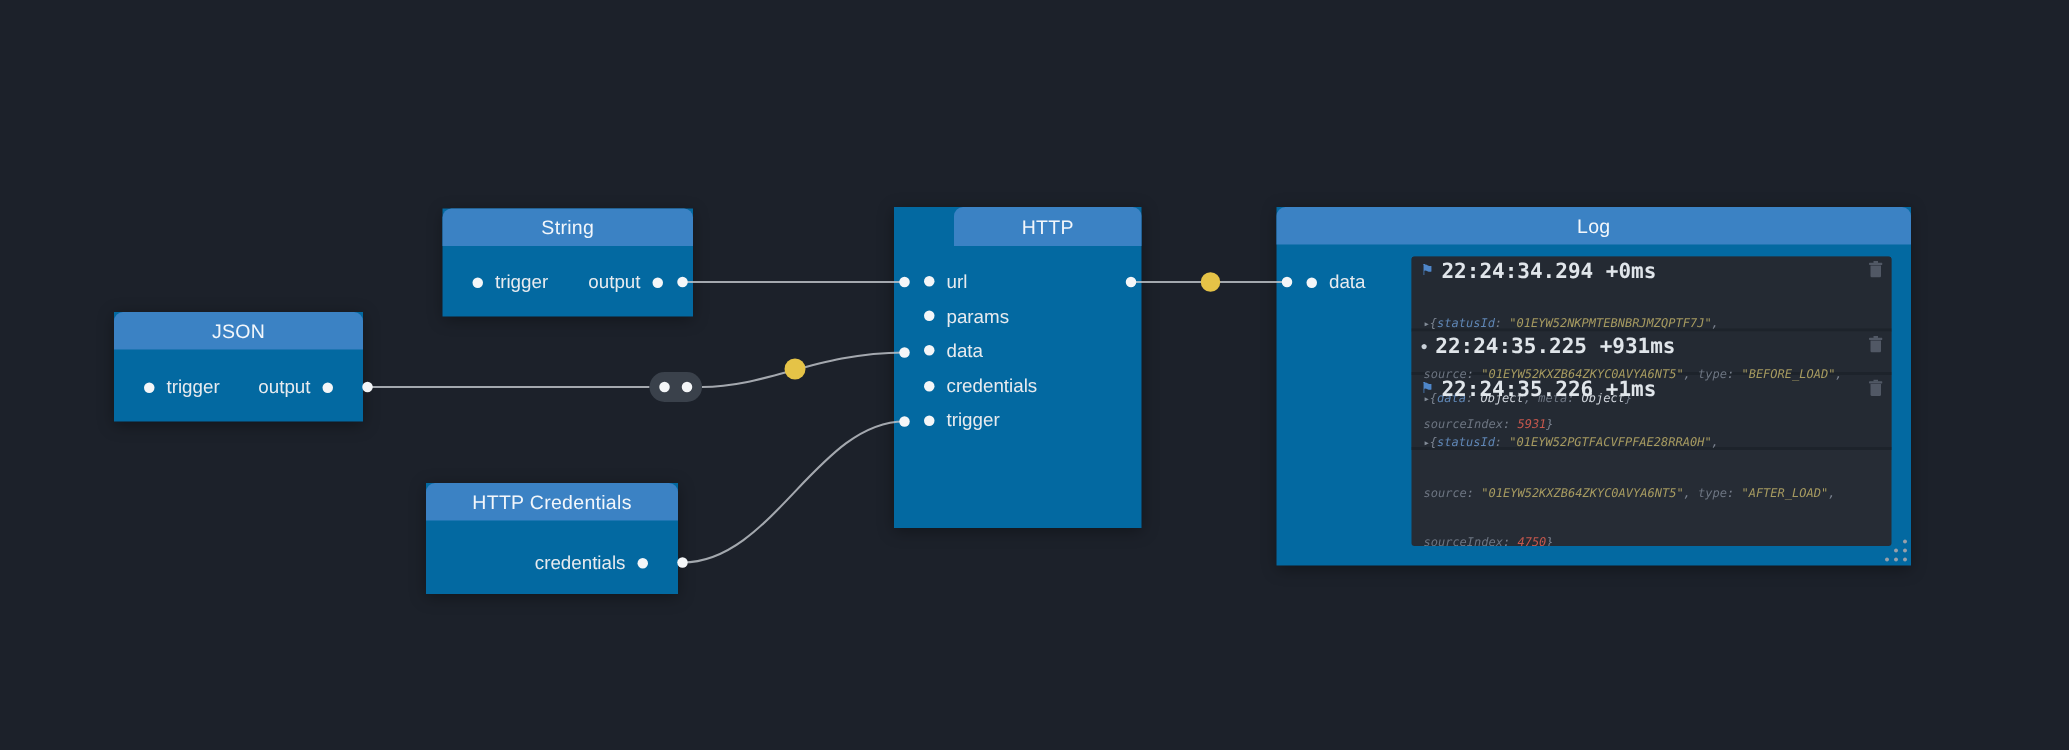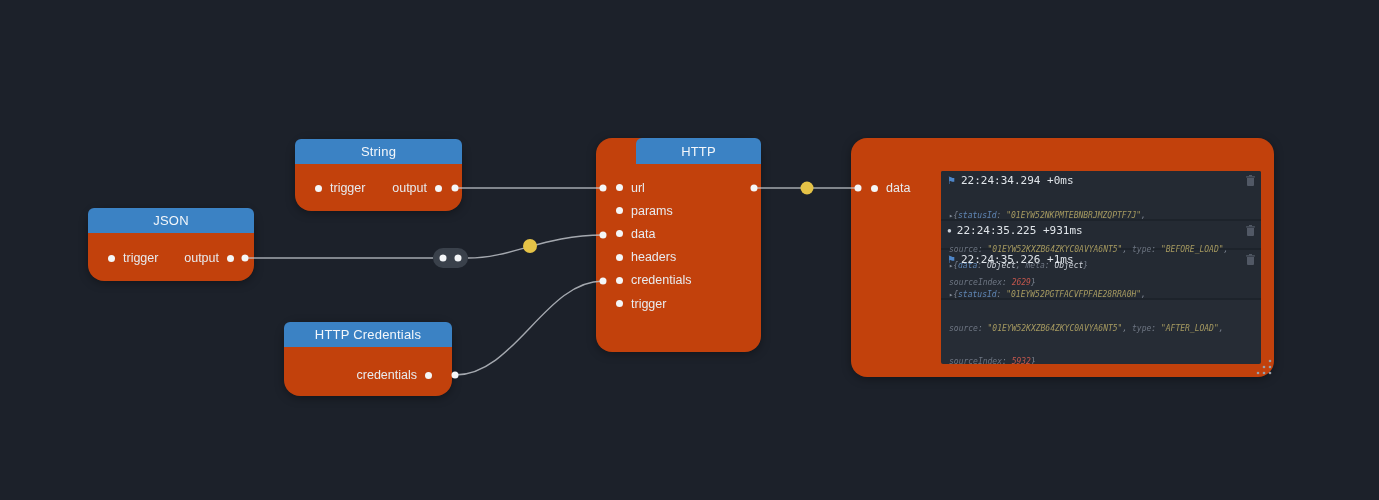--- a/index.html
+++ b/index.html
@@ -1,37 +1,37 @@
 <!DOCTYPE html>
 <html><head>
 <meta charset="utf-8">
 <style>
   html,body{margin:0;padding:0;background:#1c212a;}
   .canvas{position:relative;width:1379px;height:500px;background:#1c212a;
           font-family:"Liberation Sans",sans-serif;overflow:hidden;}
   .wires{position:absolute;left:0;top:0;width:1379px;height:500px;z-index:30;pointer-events:none;}
-  .node{position:absolute;background:#c2410c;border-radius:16px;z-index:10;
+  .node{position:absolute;background:#0369a1;border-radius:0;z-index:10;
         box-shadow:0 2px 10px rgba(0,0,0,.35);}
   .node-header{height:25px;background:#3b82c4;border-radius:6px 6px 0 0;color:#f3f7fb;
         font-size:13px;display:flex;align-items:center;justify-content:center;letter-spacing:.2px;}
   .port-row{display:flex;justify-content:space-between;align-items:center;height:24px;padding:0 20px;}
   .port{display:flex;align-items:center;gap:8px;color:#e8ebef;font-size:12.5px;}
   .port.out{justify-content:center;}
   .port-dot{width:7px;height:7px;border-radius:50%;background:#f4f6f8;flex:none;}
   .http-col-in{position:absolute;left:0;top:38px;width:120px;}
   .http-col-out{position:absolute;right:0;top:38px;width:110px;}
   .http-col-in .port-row,.http-col-out .port-row{height:23.2px;}
   .log-data-port{position:absolute;left:0;top:38px;width:90px;}
   .log-panel{position:absolute;left:90px;top:33px;width:320px;height:193px;background:#262c35;
         border-radius:2px;overflow:hidden;z-index:12;}
   .log-entry{background:#242a33;border-bottom:2px solid #1d232b;padding:2px 6px 4px 6px;box-sizing:border-box;}
   .entry-head{display:flex;align-items:center;gap:5px;height:15px;}
   .marker-flag{color:#4e86c9;font-size:10px;line-height:10px;}
   .marker-dot{color:#c9d0d8;font-size:8px;line-height:8px;}
-  .entry-time{color:#e0e5ea;font-family:"DejaVu Sans Mono",monospace;font-size:11px;font-weight:normal;}
+  .entry-time{color:#e0e5ea;font-family:"DejaVu Sans Mono",monospace;font-size:14px;font-weight:bold;}
   .trash{margin-left:auto;opacity:.85;}
   .entry-preview{font-family:"DejaVu Sans Mono",monospace;font-size:8px;line-height:11px;
         font-style:italic;white-space:pre-wrap;padding-left:2px;}
   .tok{display:inline;}
   .tok.arrow{color:#838c98;font-style:normal;font-size:7px;}
   .tok.punct{color:#7b8390;}
   .tok.keyb{color:#5f86b5;}
   .tok.key{color:#6d7582;}
   .tok.str{color:#a69a60;}
   .tok.num{color:#c4574d;}
@@ -79,21 +79,21 @@
           <span>trigger</span>
         </div>
         <div class="port out">
           <span>output</span>
           <span class="port-dot"></span>
         </div>
       </div>
     </div>
   </div>
 
-  <div class="node" style="left:88px;top:208px;width:166px;height:73px;">
+  <div class="node" style="left:76px;top:208px;width:166px;height:73px;">
     <div class="node-header">JSON</div>
     <div class="node-body" style="padding-top:13px;">
       <div class="port-row">
         <div class="port">
           <span class="port-dot"></span>
           <span>trigger</span>
         </div>
         <div class="port out">
           <span>output</span>
           <span class="port-dot"></span>
@@ -132,39 +132,34 @@
         </div>
       <div class="port-row">
           <div class="port">
             <span class="port-dot"></span>
             <span>data</span>
           </div>
         </div>
       <div class="port-row">
           <div class="port">
             <span class="port-dot"></span>
-            <span>headers</span>
-          </div>
-        </div>
-      <div class="port-row">
-          <div class="port">
-            <span class="port-dot"></span>
             <span>credentials</span>
           </div>
         </div>
       <div class="port-row">
           <div class="port">
             <span class="port-dot"></span>
             <span>trigger</span>
           </div>
         </div>
     </div>
   </div>
 
   <div class="node" style="left:851px;top:138px;width:423px;height:239px;">
+    <div class="node-header">Log</div>
     <div class="log-data-port">
       <div class="port-row">
           <div class="port">
             <span class="port-dot"></span>
             <span>data</span>
           </div>
         </div>
     </div>
 
     <div class="log-panel">
@@ -175,21 +170,21 @@
           <span class="entry-time">22:24:34.294 +0ms</span>
           <span class="trash"><svg width="9" height="11" viewBox="0 0 9 11">
                 <path d="M1 3h7v7a1 1 0 0 1-1 1H2a1 1 0 0 1-1-1z" fill="#59616e"></path>
                 <rect x="0" y="1.2" width="9" height="1.4" rx=".5" fill="#59616e"></rect>
                 <rect x="3" y="0" width="3" height="1.4" fill="#59616e"></rect>
               </svg></span>
         </div>
         <div class="entry-preview">
           <div class="pline"><span class="tok arrow">▸</span><span class="tok punct">{</span><span class="tok keyb">statusId</span><span class="tok punct">: </span><span class="tok str">"01EYW52NKPMTEBNBRJMZQPTF7J"</span><span class="tok punct">,</span></div>
           <div class="pline"><span class="tok key">source</span><span class="tok punct">: </span><span class="tok str">"01EYW52KXZB64ZKYC0AVYA6NT5"</span><span class="tok punct">, </span><span class="tok key">type</span><span class="tok punct">: </span><span class="tok str">"BEFORE_LOAD"</span><span class="tok punct">,</span></div>
-          <div class="pline"><span class="tok key">sourceIndex</span><span class="tok punct">: </span><span class="tok num">2629</span><span class="tok punct">}</span></div>
+          <div class="pline"><span class="tok key">sourceIndex</span><span class="tok punct">: </span><span class="tok num">5931</span><span class="tok punct">}</span></div>
         </div>
       </div>
 
       <div class="log-entry" style="height:29px;">
         <div class="entry-head">
           <span class="marker-dot">●</span>
           <span class="entry-time">22:24:35.225 +931ms</span>
           <span class="trash"><svg width="9" height="11" viewBox="0 0 9 11">
                 <path d="M1 3h7v7a1 1 0 0 1-1 1H2a1 1 0 0 1-1-1z" fill="#59616e"></path>
                 <rect x="0" y="1.2" width="9" height="1.4" rx=".5" fill="#59616e"></rect>
@@ -207,21 +202,21 @@
           <span class="entry-time">22:24:35.226 +1ms</span>
           <span class="trash"><svg width="9" height="11" viewBox="0 0 9 11">
                 <path d="M1 3h7v7a1 1 0 0 1-1 1H2a1 1 0 0 1-1-1z" fill="#59616e"></path>
                 <rect x="0" y="1.2" width="9" height="1.4" rx=".5" fill="#59616e"></rect>
                 <rect x="3" y="0" width="3" height="1.4" fill="#59616e"></rect>
               </svg></span>
         </div>
         <div class="entry-preview">
           <div class="pline"><span class="tok arrow">▸</span><span class="tok punct">{</span><span class="tok keyb">statusId</span><span class="tok punct">: </span><span class="tok str">"01EYW52PGTFACVFPFAE28RRA0H"</span><span class="tok punct">,</span></div>
           <div class="pline"><span class="tok key">source</span><span class="tok punct">: </span><span class="tok str">"01EYW52KXZB64ZKYC0AVYA6NT5"</span><span class="tok punct">, </span><span class="tok key">type</span><span class="tok punct">: </span><span class="tok str">"AFTER_LOAD"</span><span class="tok punct">,</span></div>
-          <div class="pline"><span class="tok key">sourceIndex</span><span class="tok punct">: </span><span class="tok num">5932</span><span class="tok punct">}</span></div>
+          <div class="pline"><span class="tok key">sourceIndex</span><span class="tok punct">: </span><span class="tok num">4750</span><span class="tok punct">}</span></div>
         </div>
       </div>
 
     </div>
 
     <svg class="grip" width="16" height="16" viewBox="0 0 16 16">
       <g fill="#98a0aa">
         <circle cx="14" cy="2" r="1.3"></circle>
         <circle cx="8" cy="8" r="1.3"></circle>
           <circle cx="14" cy="8" r="1.3"></circle>

